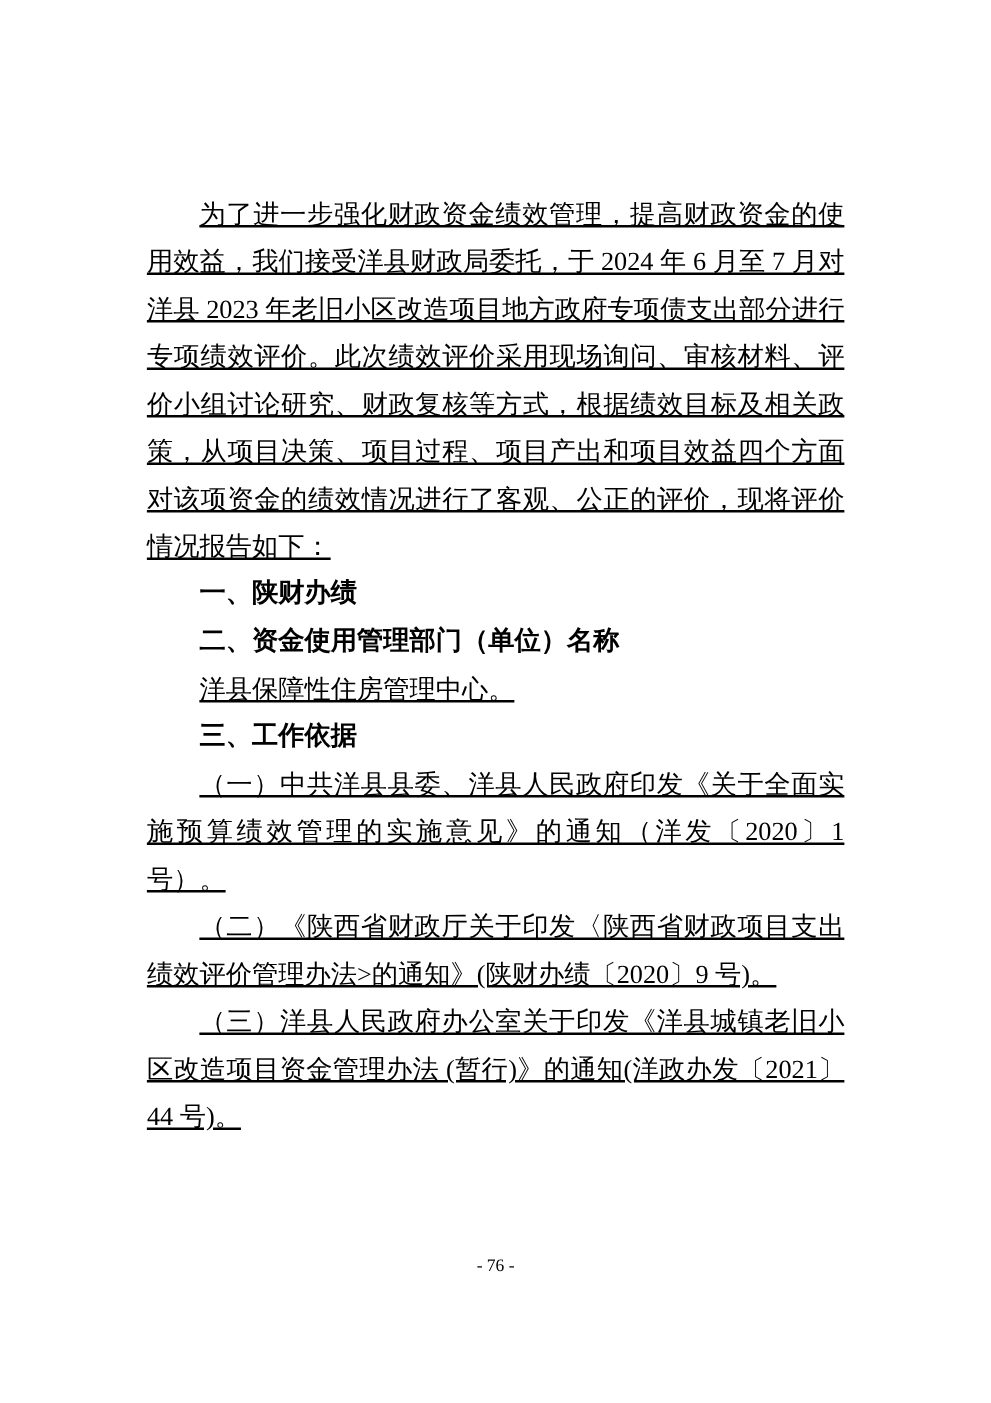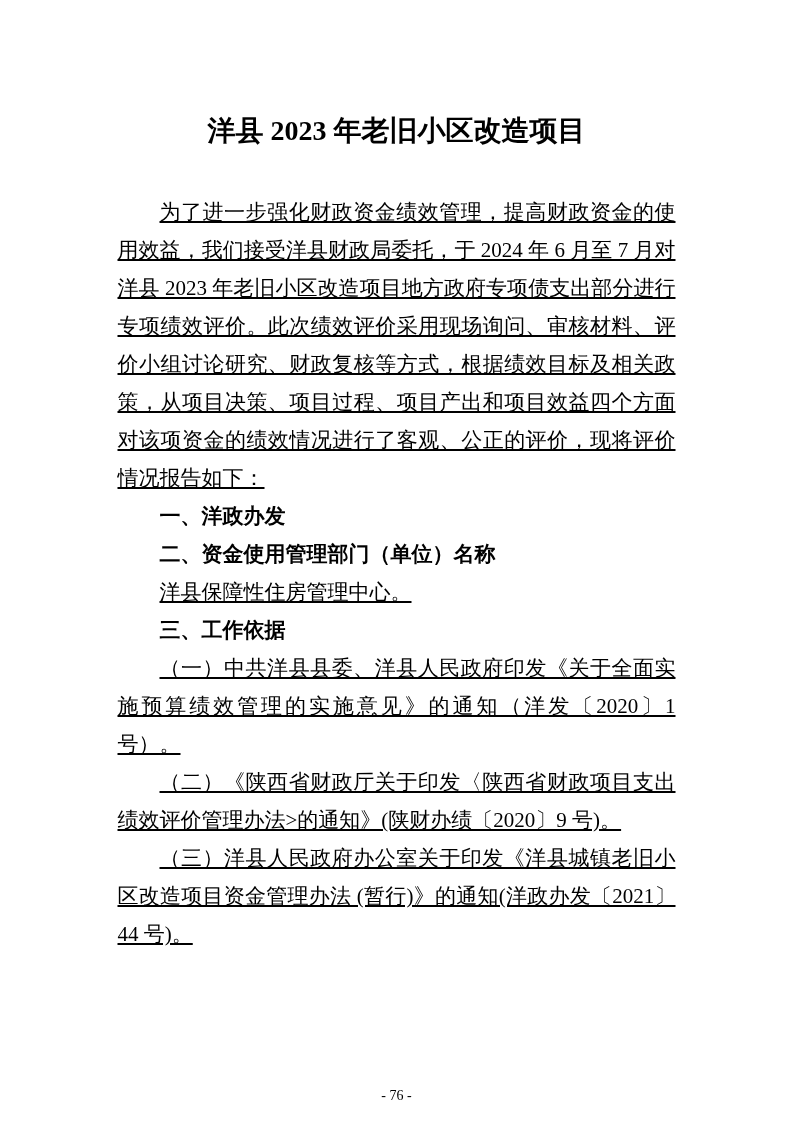--- a/index.html
+++ b/index.html
@@ -47,42 +47,41 @@
     font-family: "Liberation Sans", "DejaVu Sans", sans-serif;
     font-weight: bold;
     font-size: 21px;
     line-height: 38px;
     text-indent: 2em;
   }
 
   .page-footer {
     position: absolute;
     left: 0;
-    top: 1088px;
+    top: 1006px;
     width: 100%;
     text-align: center;
     font-size: 14px;
     font-family: "Liberation Serif", "DejaVu Serif", serif;
     color: #000000;
   }
 </style>
 </head>
 <body>
 
 <div class="page">
 
   <div class="doc-title">
-    <div>洋县 2023 年老旧小区改造项目</div>
   </div>
 
   <div class="doc-body">
 
     <p>为了进一步强化财政资金绩效管理，提高财政资金的使用效益，我们接受洋县财政局委托，于 2024 年 6 月至 7 月对洋县 2023 年老旧小区改造项目地方政府专项债支出部分进行专项绩效评价。此次绩效评价采用现场询问、审核材料、评价小组讨论研究、财政复核等方式，根据绩效目标及相关政策，从项目决策、项目过程、项目产出和项目效益四个方面对该项资金的绩效情况进行了客观、公正的评价，现将评价情况报告如下：</p>
 
-    <div class="section-heading">一、洋政办发</div>
+    <div class="section-heading">一、陕财办绩</div>
 
     <div class="section-heading">二、资金使用管理部门（单位）名称</div>
     <p>洋县保障性住房管理中心。</p>
 
     <div class="section-heading">三、工作依据</div>
     <p>（一）中共洋县县委、洋县人民政府印发《关于全面实施预算绩效管理的实施意见》的通知（洋发〔2020〕1 号）。</p>
     <p>（二）《陕西省财政厅关于印发〈陕西省财政项目支出绩效评价管理办法&gt;的通知》(陕财办绩〔2020〕9 号)。</p>
     <p>（三）洋县人民政府办公室关于印发《洋县城镇老旧小区改造项目资金管理办法 (暂行)》的通知(洋政办发〔2021〕44 号)。</p>
 
   </div>

